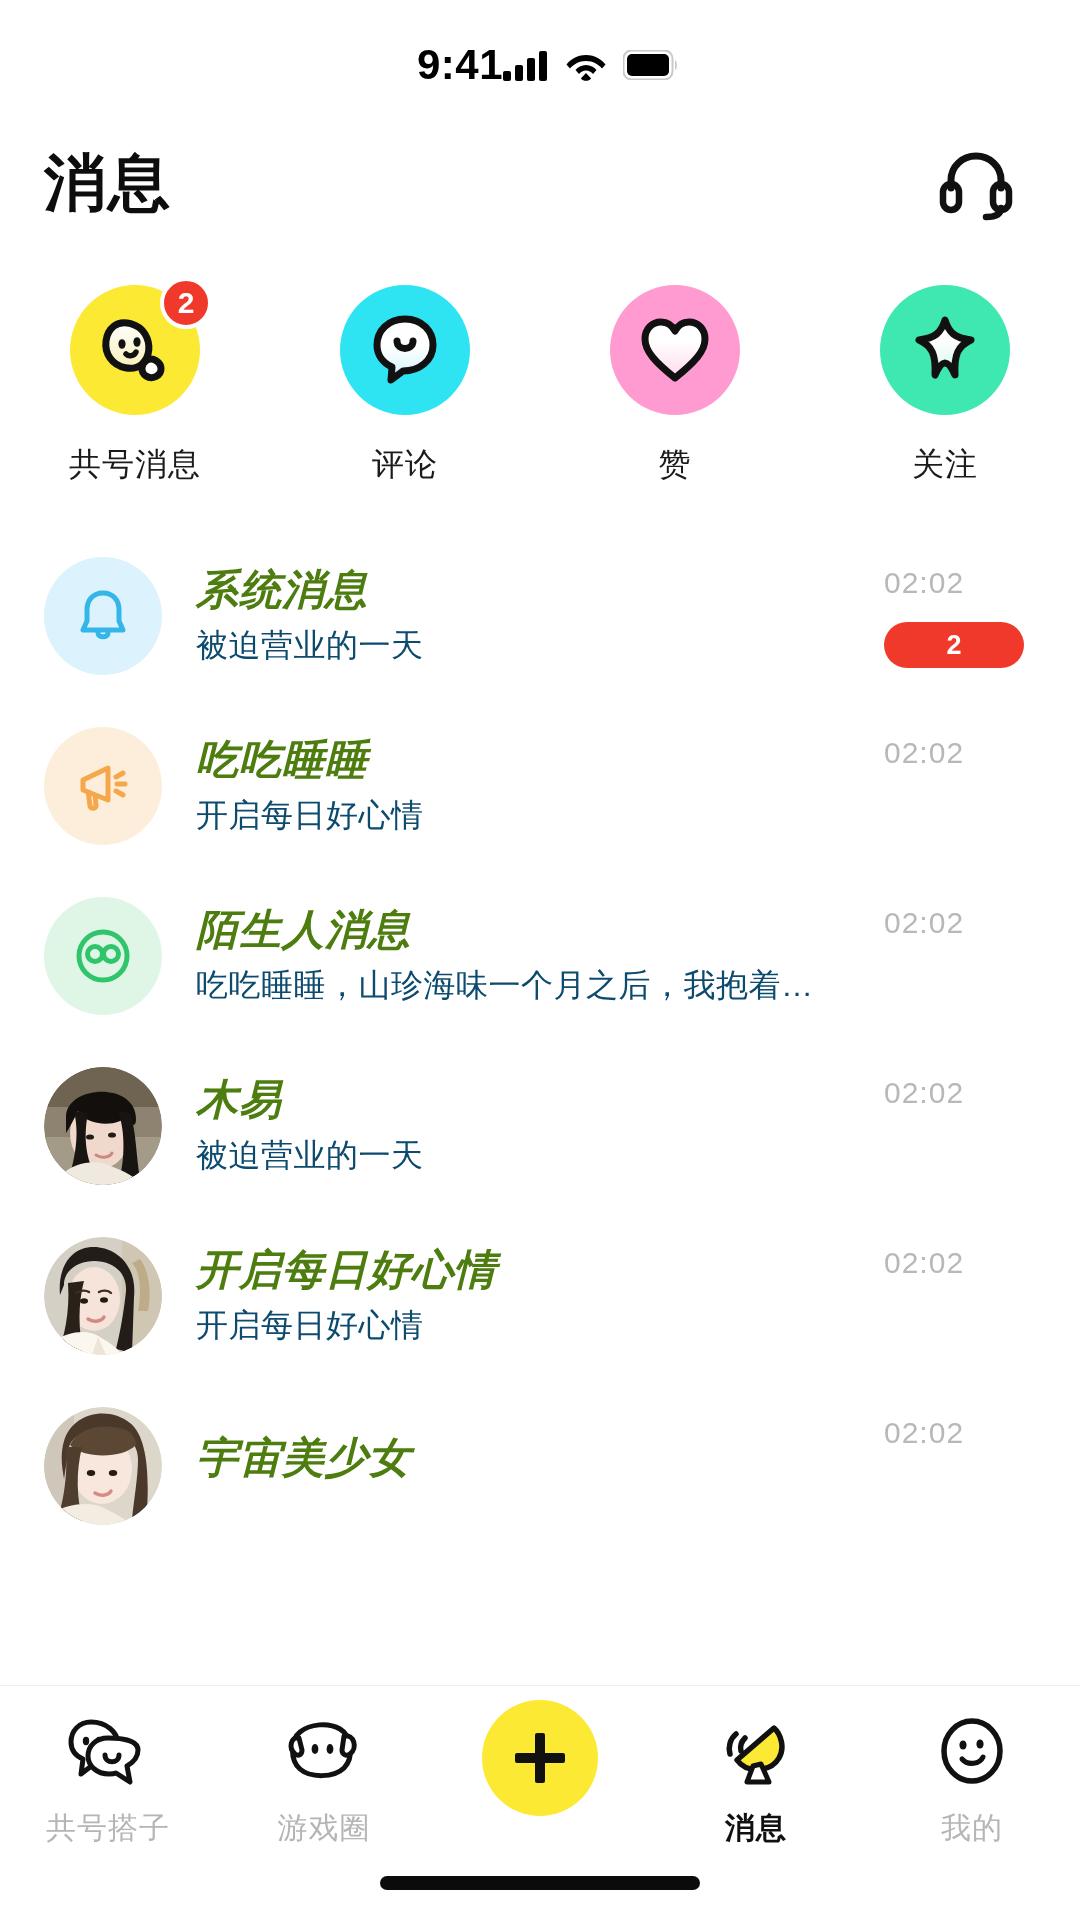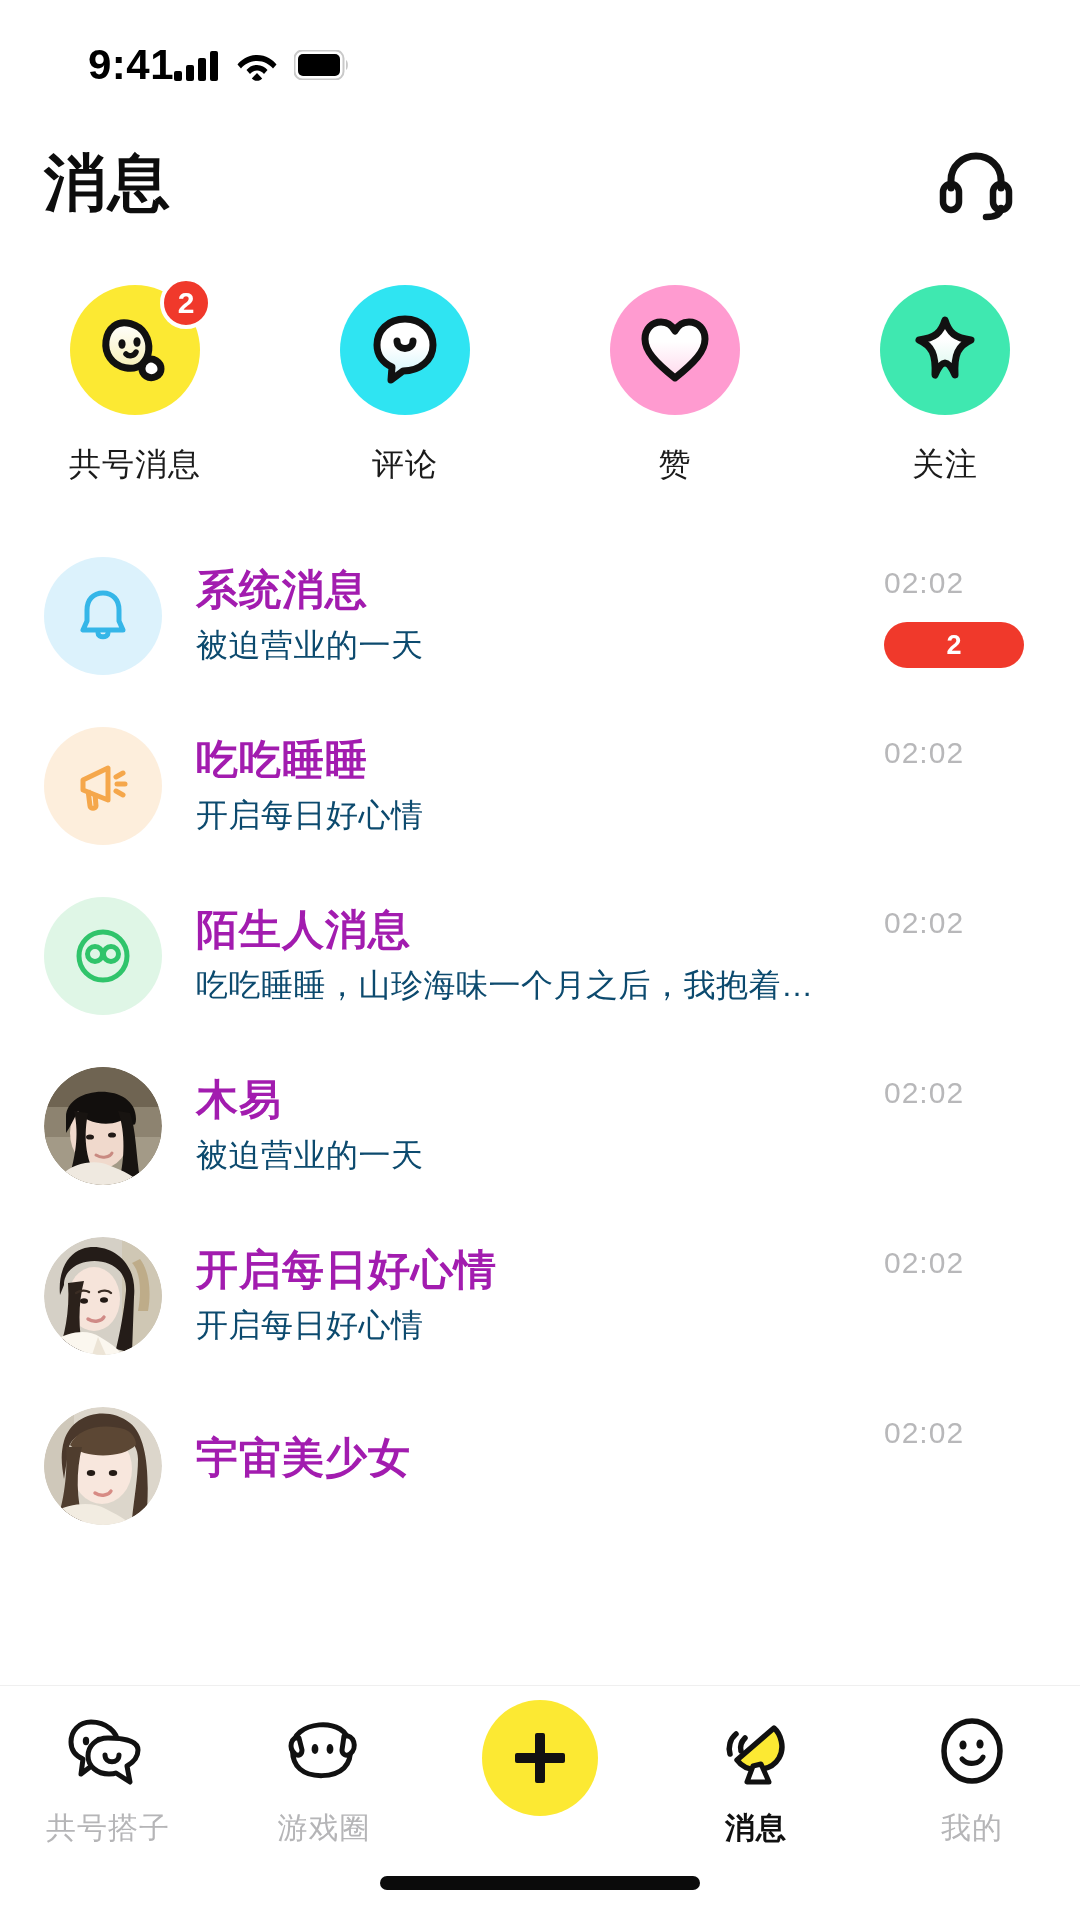--- a/index.html
+++ b/index.html
@@ -7,21 +7,21 @@
   body {
     font-family: "Liberation Sans", "DejaVu Sans", sans-serif;
     background:#ffffff;
     color:#111;
     -webkit-font-smoothing:antialiased;
   }
   .phone { position:relative; width:1080px; height:1920px; background:#fff; overflow:hidden; }
 
   
   .statusbar {
-    height:120px; display:flex; align-items:center; justify-content:flex-start;
+    height:120px; display:flex; align-items:center; justify-content:center;
     padding:10px 72px 0 88px;
   }
   .status-time { font-size:42px; font-weight:700; letter-spacing:0.5px; color:#000; }
   .status-icons { display:flex; align-items:center; gap:16px; }
 
   
   .header {
     height:125px; display:flex; align-items:center; justify-content:space-between;
     padding:0 60px 0 44px;
   }
@@ -51,21 +51,21 @@
   .row {
     display:flex; align-items:center; height:170px; padding:0 56px 0 44px;
     position:relative;
   }
   .row-avatar {
     width:118px; height:118px; border-radius:50%; flex:0 0 118px;
     display:flex; align-items:center; justify-content:center; overflow:hidden;
     position:relative;
   }
   .row-main { flex:1; padding-left:34px; display:flex; flex-direction:column; justify-content:center; gap:16px; }
-  .row-title { font-size:42px; font-weight:700; color:#a21caf; letter-spacing:1px; line-height:1.05; }
+  .row-title { font-size:42px; font-weight:700; color:#4d7c0f; letter-spacing:1px; line-height:1.05;font-style:italic; }
   .row-sub {
     font-size:32px; color:#0c4a6e; line-height:1.1; letter-spacing:0.5px;
     max-width:640px; white-space:nowrap; overflow:hidden; text-overflow:ellipsis;
   }
   .row-right {
     flex:0 0 auto; display:flex; flex-direction:column; gap:22px;
     min-width:140px; align-self:center; padding-top:2px;
   }
   .row-time { font-size:30px; color:#b8b8ba; letter-spacing:1px; }
   .row-badge {

